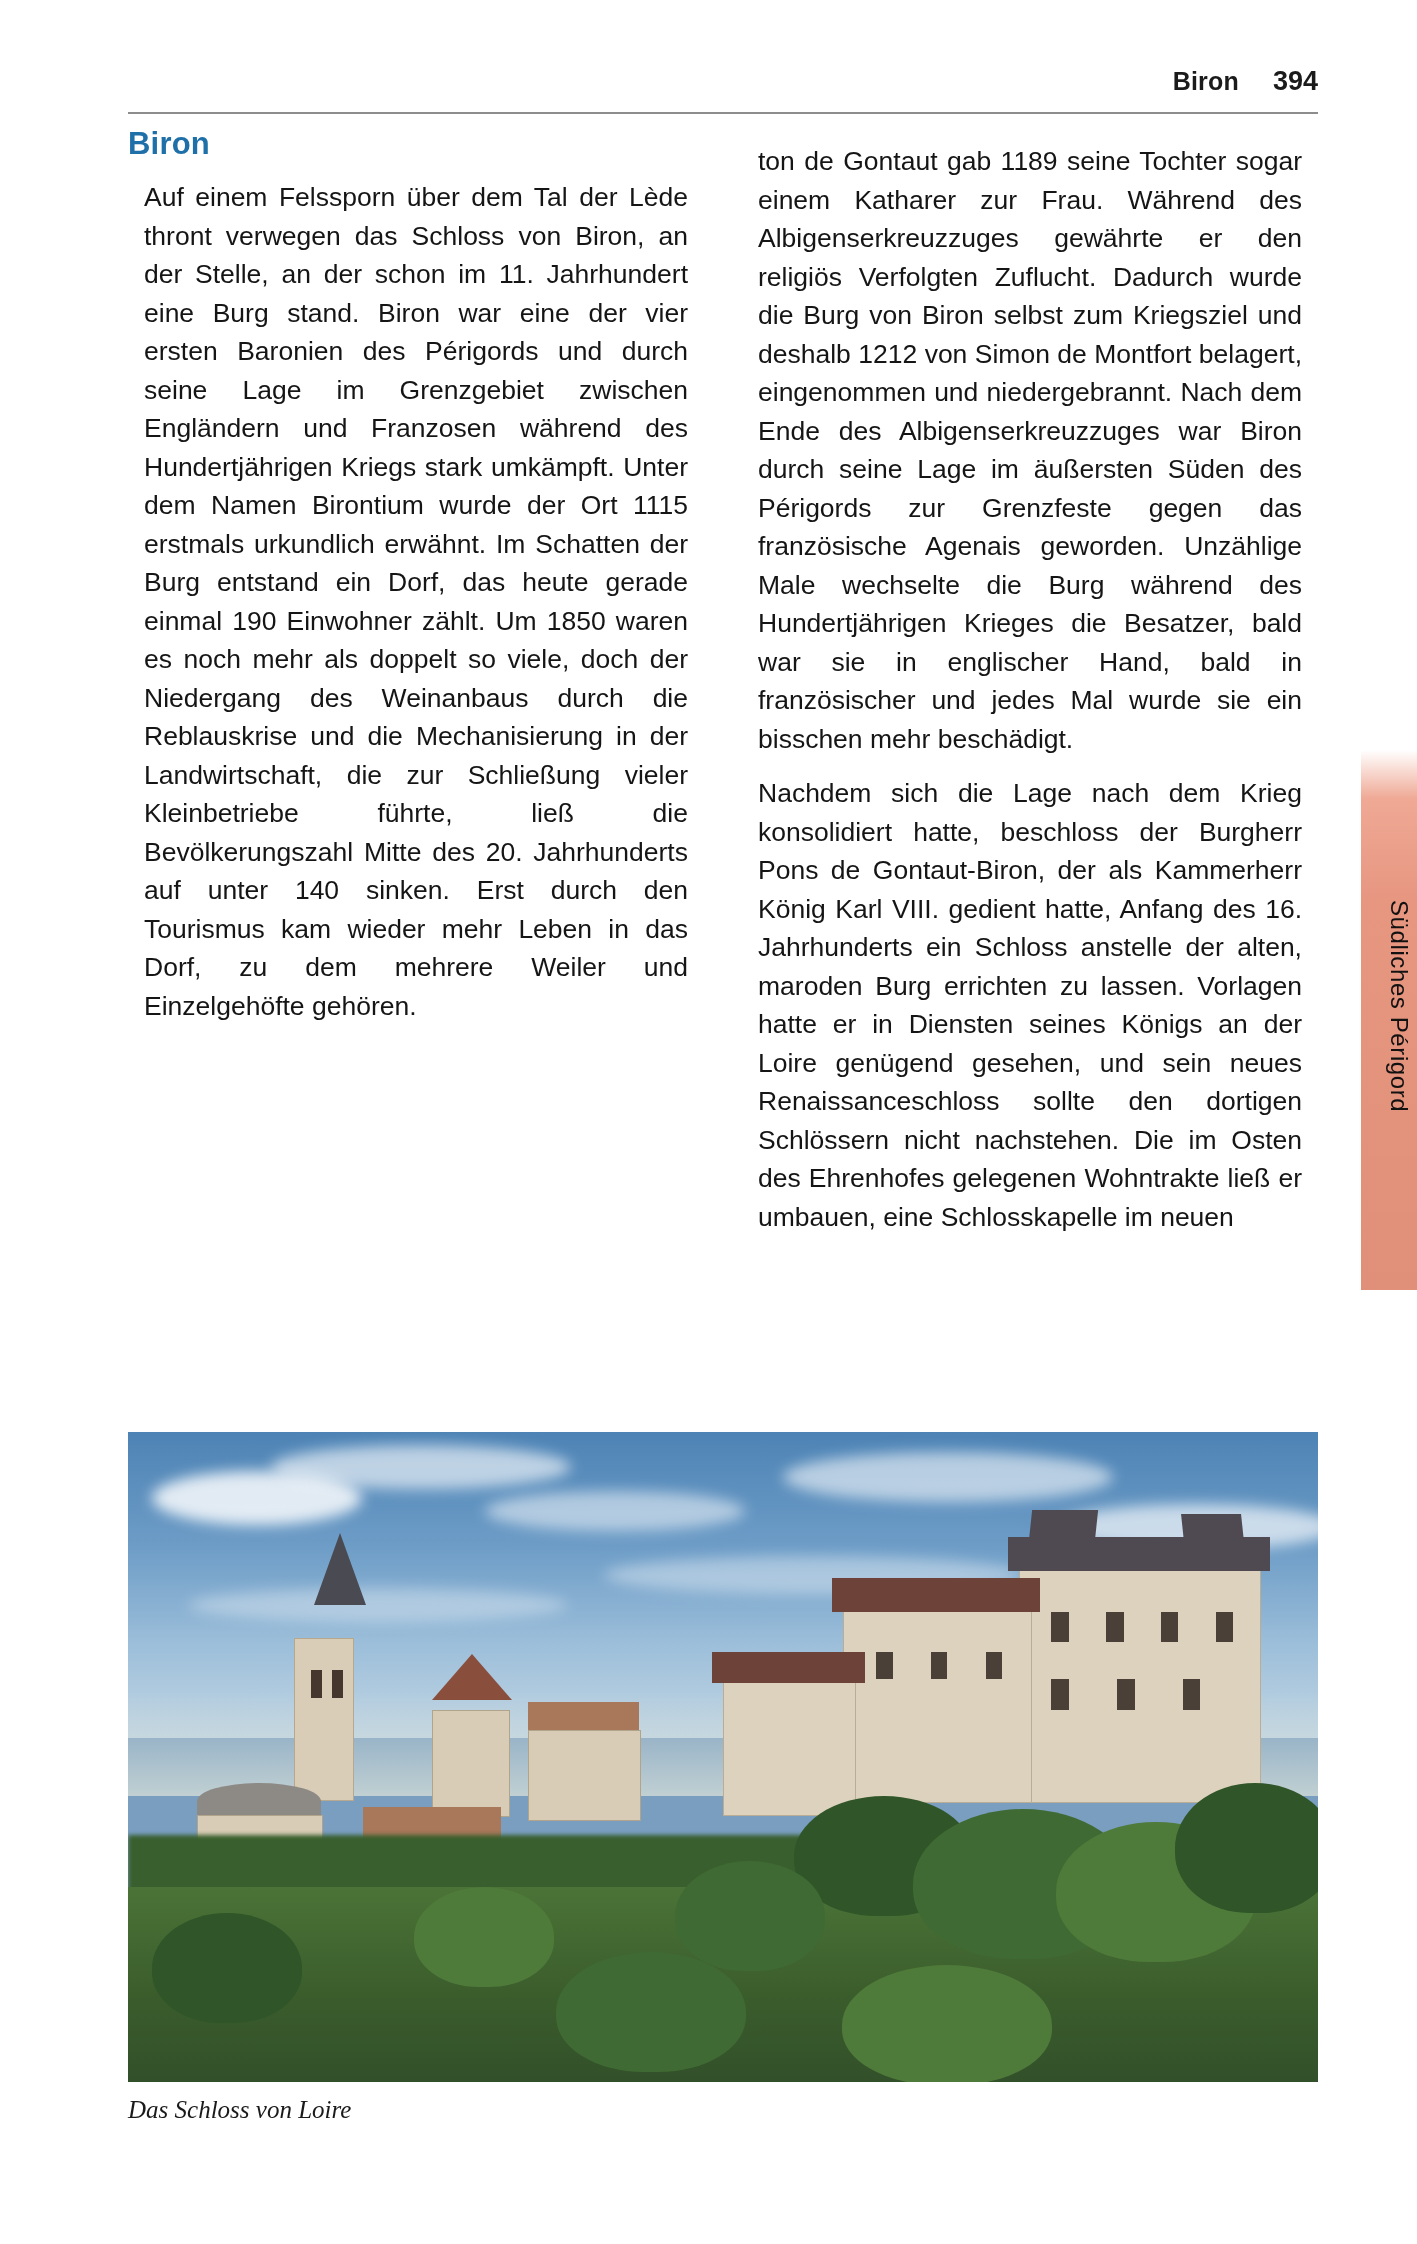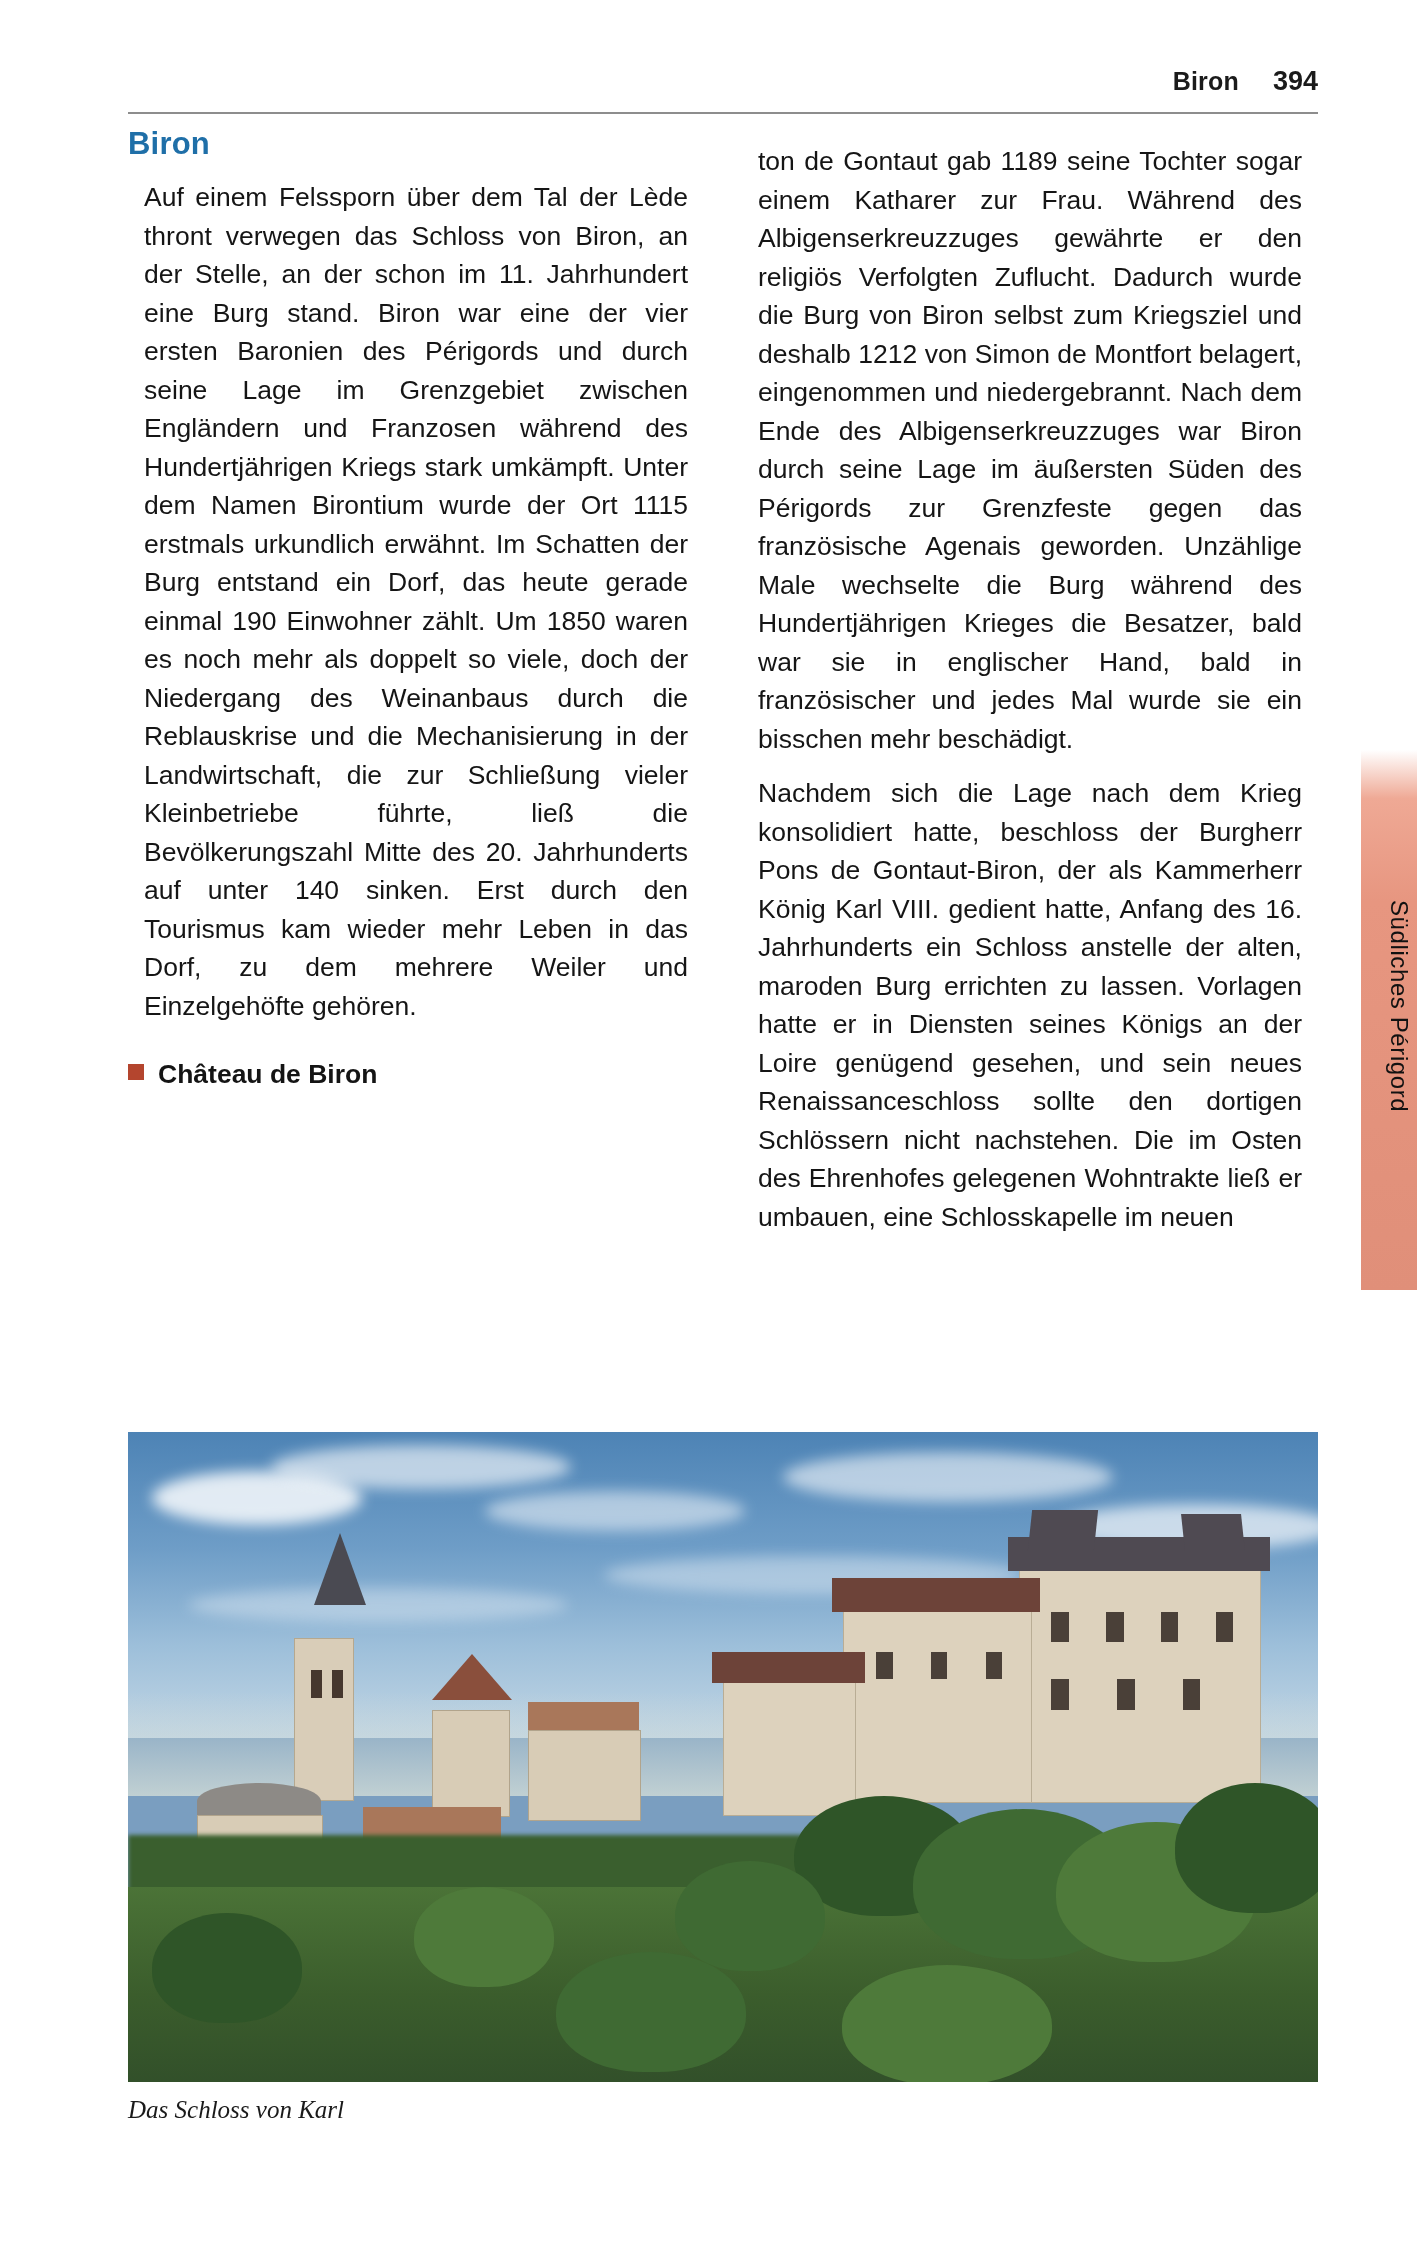--- a/index.html
+++ b/index.html
@@ -283,24 +283,20 @@
     </div>
   </div>
   <div class="header-rule"></div>
 
   <div class="columns">
 
     <div class="col">
       <h2 class="section-heading">Biron</h2>
       <p>Auf einem Felssporn über dem Tal der Lède thront verwegen das Schloss von Biron, an der Stelle, an der schon im 11. Jahrhundert eine Burg stand. Biron war eine der vier ersten Baronien des Périgords und durch seine Lage im Grenzgebiet zwischen Engländern und Franzosen während des Hundertjährigen Kriegs stark umkämpft. Unter dem Namen Birontium wurde der Ort 1115 erstmals urkundlich erwähnt. Im Schatten der Burg entstand ein Dorf, das heute gerade einmal 190 Einwohner zählt. Um 1850 waren es noch mehr als doppelt so viele, doch der Niedergang des Weinanbaus durch die Reblauskrise und die Mechanisierung in der Landwirtschaft, die zur Schließung vieler Kleinbetriebe führte, ließ die Bevölkerungszahl Mitte des 20. Jahrhunderts auf unter 140 sinken. Erst durch den Tourismus kam wieder mehr Leben in das Dorf, zu dem mehrere Weiler und Einzelgehöfte gehören.</p>
 
-      <div class="sub-heading">
-        <span class="sub-bullet"></span>
-        <span class="sub-text">Château de Biron</span>
-      </div>
     </div>
 
     <div class="col">
       <p>ton de Gontaut gab 1189 seine Tochter sogar einem Katharer zur Frau. Während des Albigenserkreuzzuges gewährte er den religiös Verfolgten Zuflucht. Dadurch wurde die Burg von Biron selbst zum Kriegsziel und deshalb 1212 von Simon de Montfort belagert, eingenommen und niedergebrannt. Nach dem Ende des Albigenserkreuzzuges war Biron durch seine Lage im äußersten Süden des Périgords zur Grenzfeste gegen das französische Agenais geworden. Unzählige Male wechselte die Burg während des Hundertjährigen Krieges die Besatzer, bald war sie in englischer Hand, bald in französischer und jedes Mal wurde sie ein bisschen mehr beschädigt.</p>
       <p>Nachdem sich die Lage nach dem Krieg konsolidiert hatte, beschloss der Burgherr Pons de Gontaut-Biron, der als Kammerherr König Karl VIII. gedient hatte, Anfang des 16. Jahrhunderts ein Schloss anstelle der alten, maroden Burg errichten zu lassen. Vorlagen hatte er in Diensten seines Königs an der Loire genügend gesehen, und sein neues Renaissanceschloss sollte den dortigen Schlössern nicht nachstehen. Die im Osten des Ehrenhofes gelegenen Wohntrakte ließ er umbauen, eine Schlosskapelle im neuen</p>
     </div>
 
   </div>
 
   <div class="side-tab"></div>
@@ -374,15 +370,15 @@
       <div class="green l" style="left:78%; top:60%; width:200px; height:140px;"></div>
       <div class="green d" style="left:88%; top:54%; width:160px; height:130px;"></div>
       <div class="green" style="left:46%; top:66%; width:150px; height:110px;"></div>
       <div class="green l" style="left:24%; top:70%; width:140px; height:100px;"></div>
       <div class="green d" style="left:2%; top:74%; width:150px; height:110px;"></div>
       <div class="green" style="left:36%; top:80%; width:190px; height:120px;"></div>
       <div class="green l" style="left:60%; top:82%; width:210px; height:120px;"></div>
     </div>
   </div>
 
-  <div class="caption">Das Schloss von Karl</div>
+  <div class="caption">Das Schloss von Loire</div>
 
 </div>
 
 </body></html>

